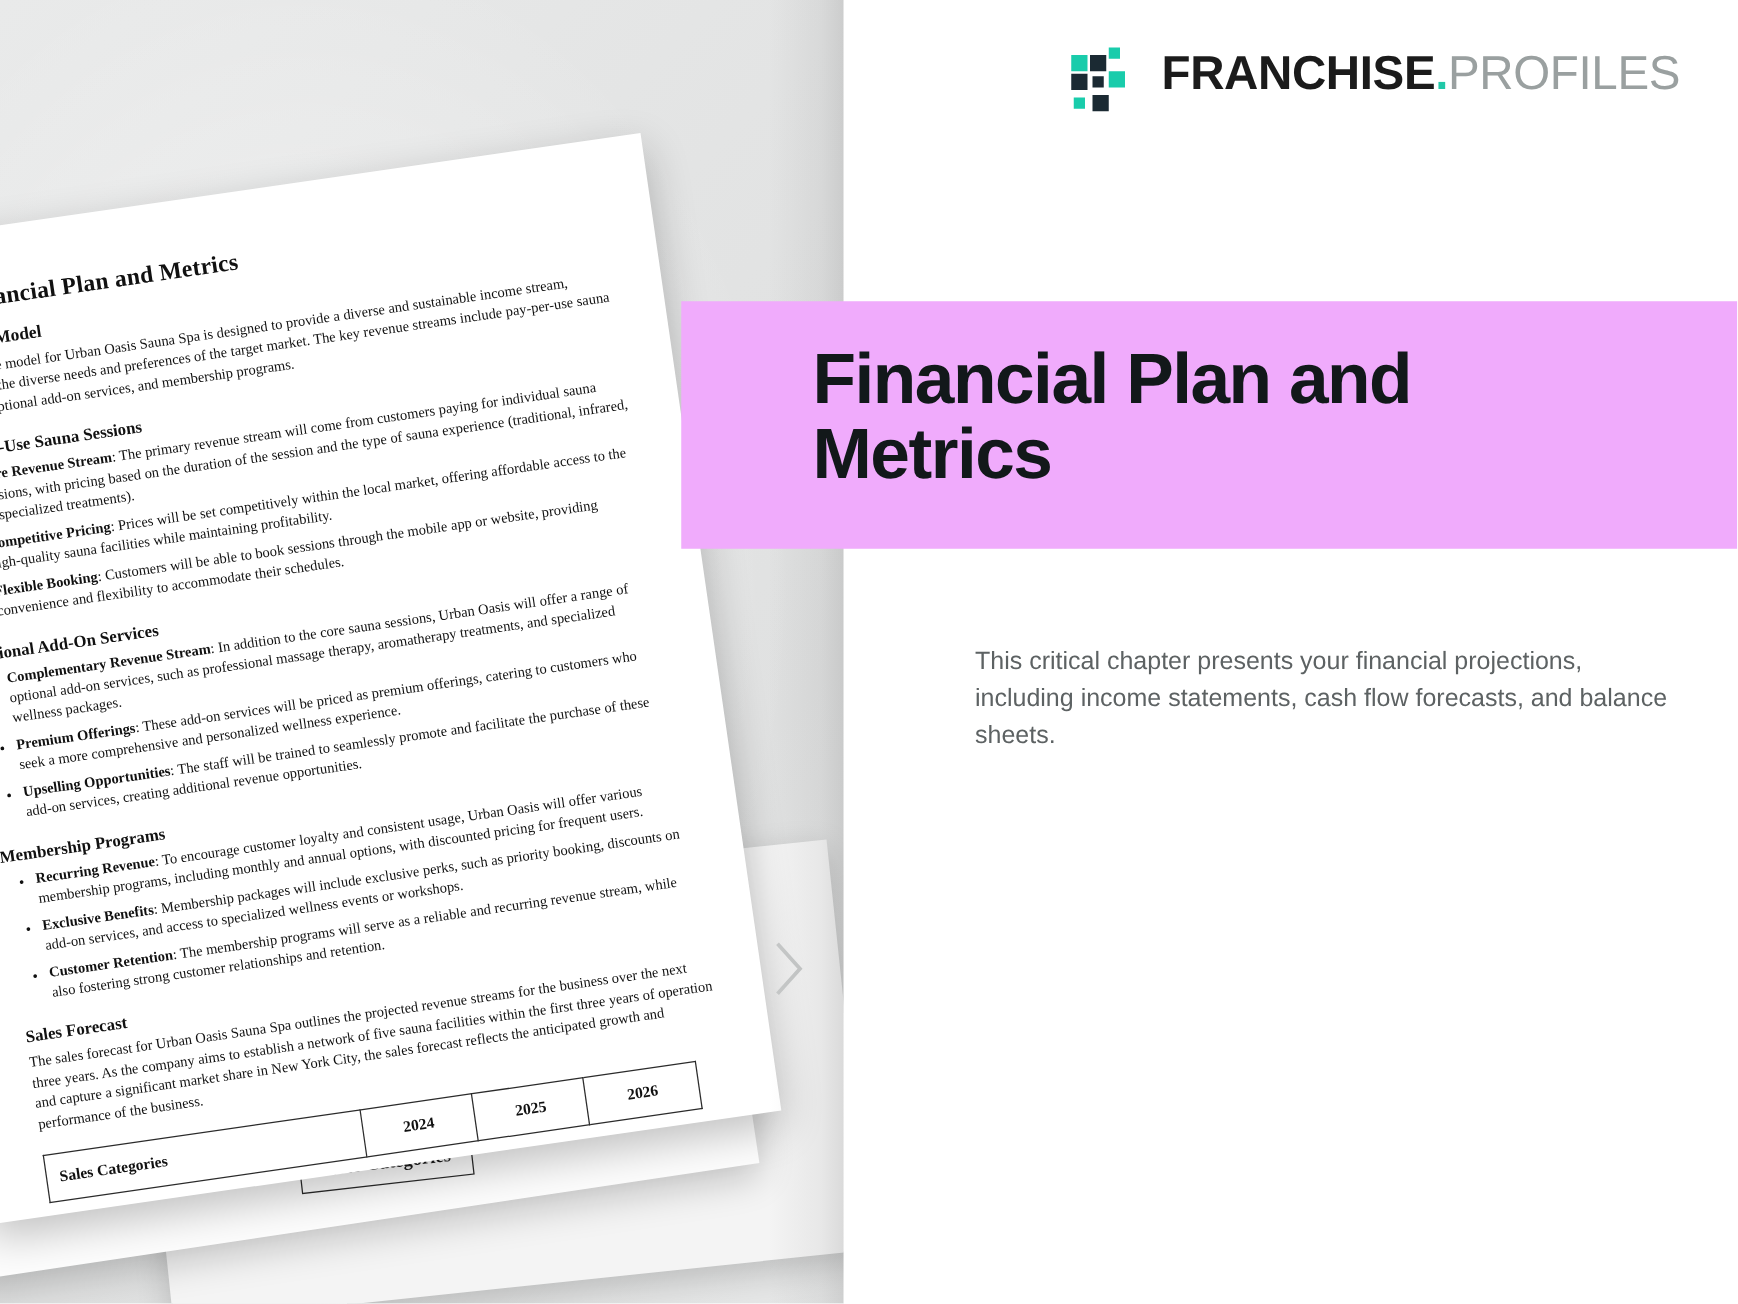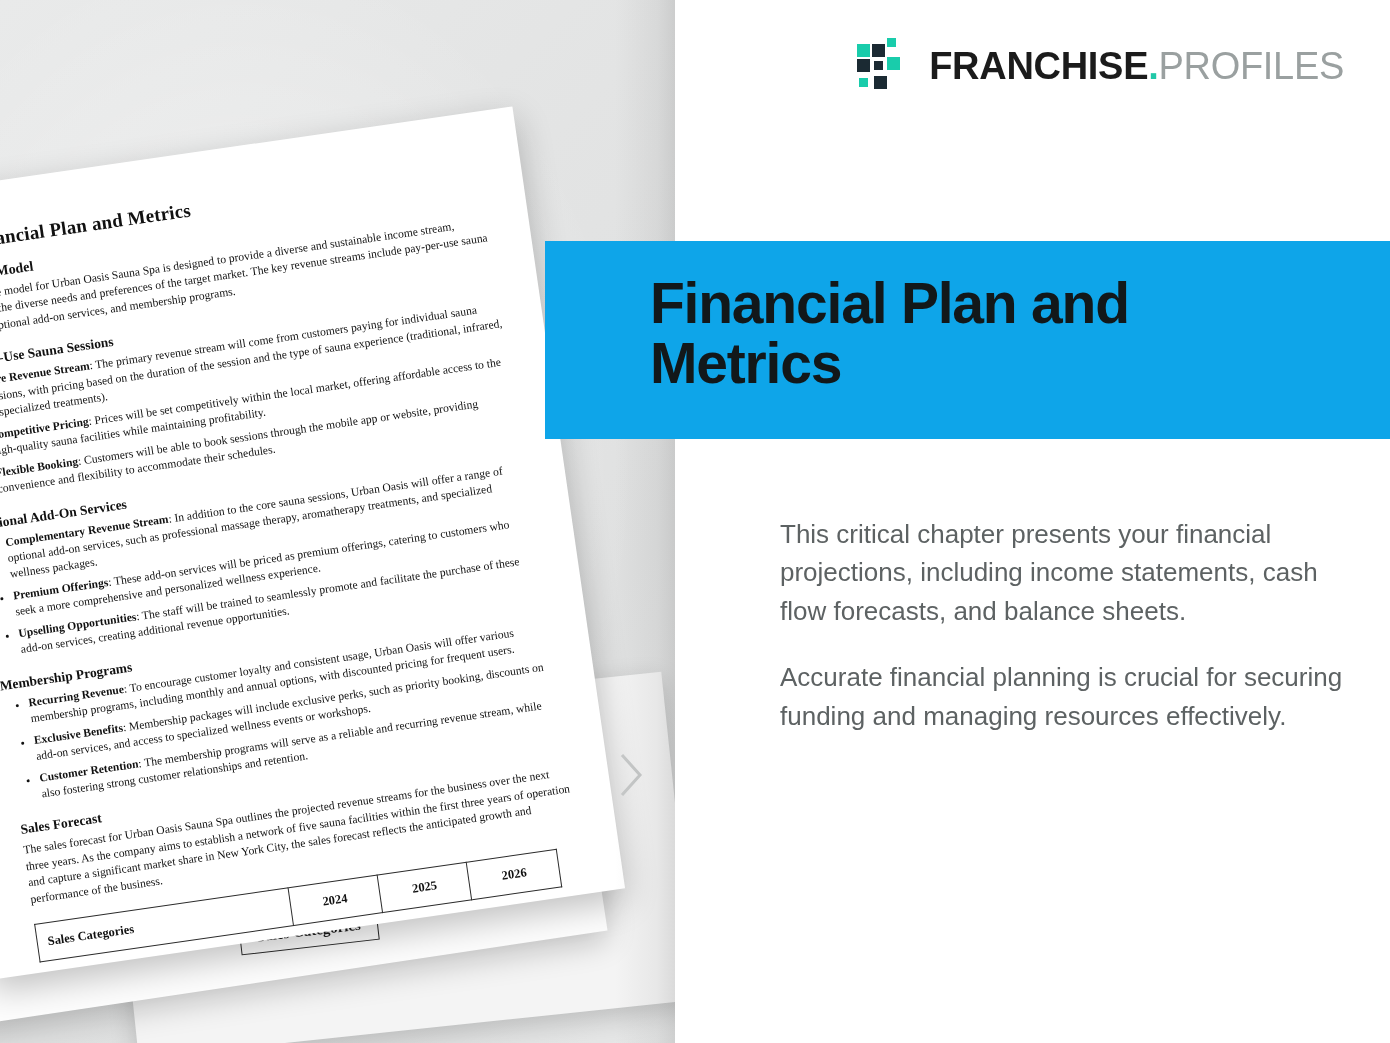--- a/index.html
+++ b/index.html
@@ -121,21 +121,20 @@
   .right {
     position: absolute;
     left: 675px; top: 0;
     width: 715px; height: 1043px;
     background: #ffffff;
   }
   .logo-wrap {
     position: absolute;
     right: 46px; top: 38px;
     display: flex;
-    align-items: center;
     gap: 16px;
   }
   .logo-mark { width: 56px; height: 56px; position: relative; }
   .logo-mark i {
     position: absolute;
     display: block;
   }
   .logo-text {
     font-size: 38px;
     font-weight: bold;
@@ -143,40 +142,40 @@
     color: #1b1b1b;
     white-space: nowrap;
   }
   .logo-text .dot { color: #21c8a8; }
   .logo-text .light { color: #9aa0a0; font-weight: normal; }
   
   .title-band {
     position: absolute;
     left: -130px; top: 241px;
     width: 845px; height: 198px;
-    background: #0ea5e9;
+    background: #f0abfc;
     display: flex;
     align-items: center;
   }
   .title-band-text {
     position: absolute;
     left: 105px;
     top: 32px;
     width: 570px;
     font-size: 57px;
     line-height: 1.06;
     font-weight: bold;
     color: #12181a;
     letter-spacing: -1.2px;
   }
   .body-copy {
     position: absolute;
     left: 105px; top: 515px;
     width: 570px;
-    font-size: 26px;
+    font-size: 20px;
     line-height: 1.48;
     color: #5d6263;
   }
   .body-copy p { margin-bottom: 28px; }
   .body-copy p:last-child { margin-bottom: 0; }
 </style>
 </head>
 <body>
 
 <div class="slide">
@@ -261,17 +260,16 @@
       </div>
       <div class="logo-text"><span>FRANCHISE</span><span class="dot">.</span><span class="light">PROFILES</span></div>
     </div>
 
     <div class="title-band">
       <div class="title-band-text">Financial Plan and Metrics</div>
     </div>
 
     <div class="body-copy">
       <p>This critical chapter presents your financial projections, including income statements, cash flow forecasts, and balance sheets.</p>
-      <p>Accurate financial planning is crucial for securing funding and managing resources effectively.</p>
     </div>
 
   </div>
 </div>
 
 </body></html>

